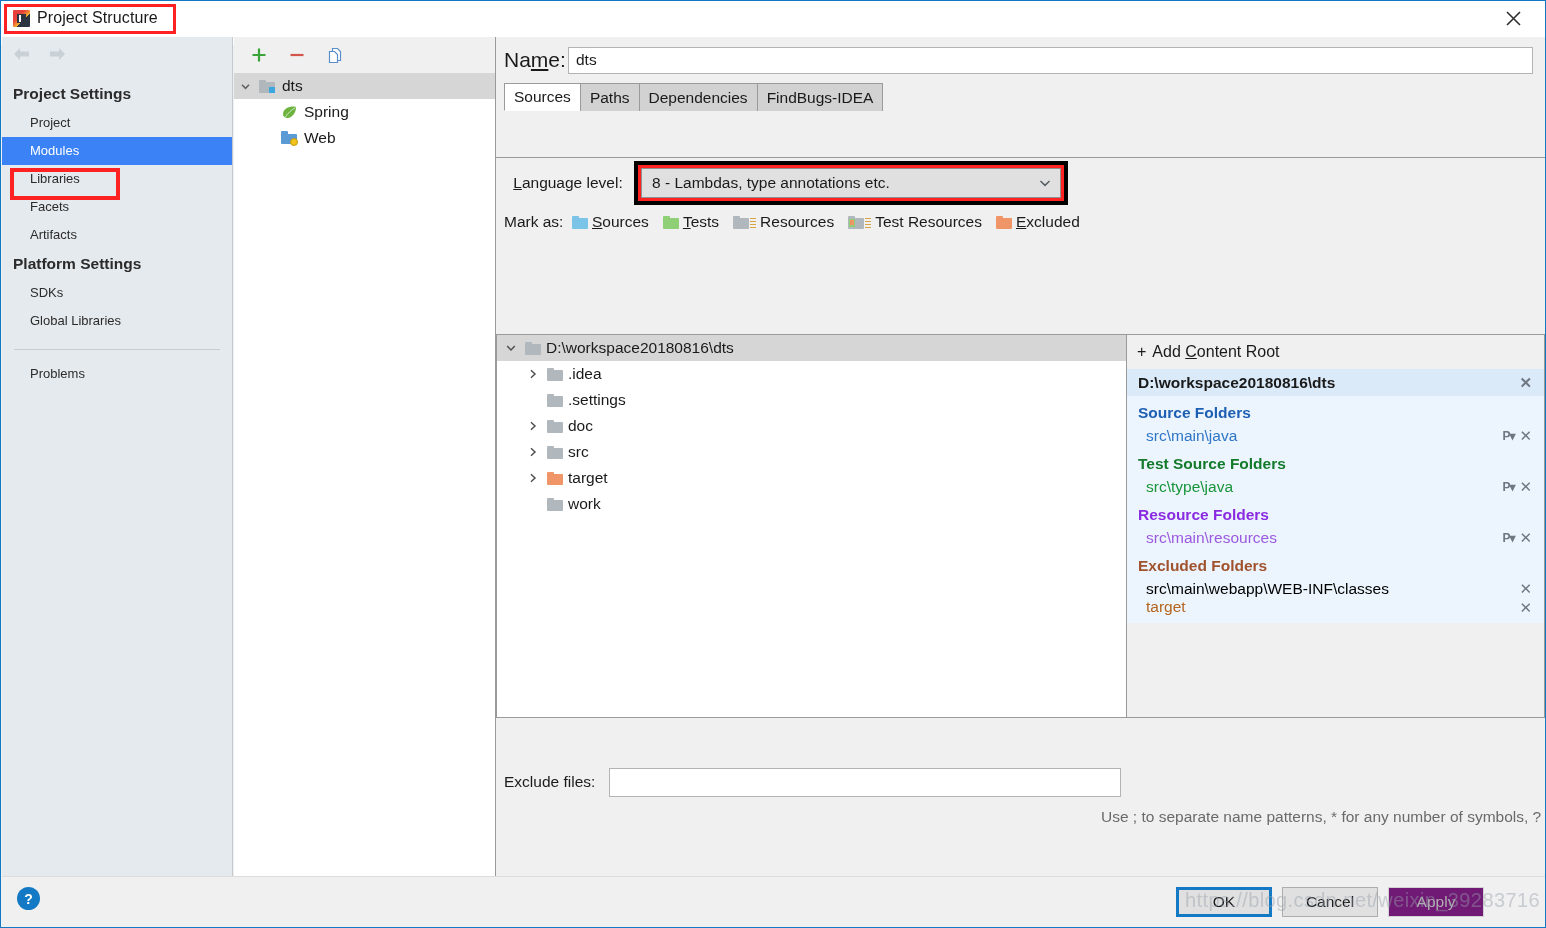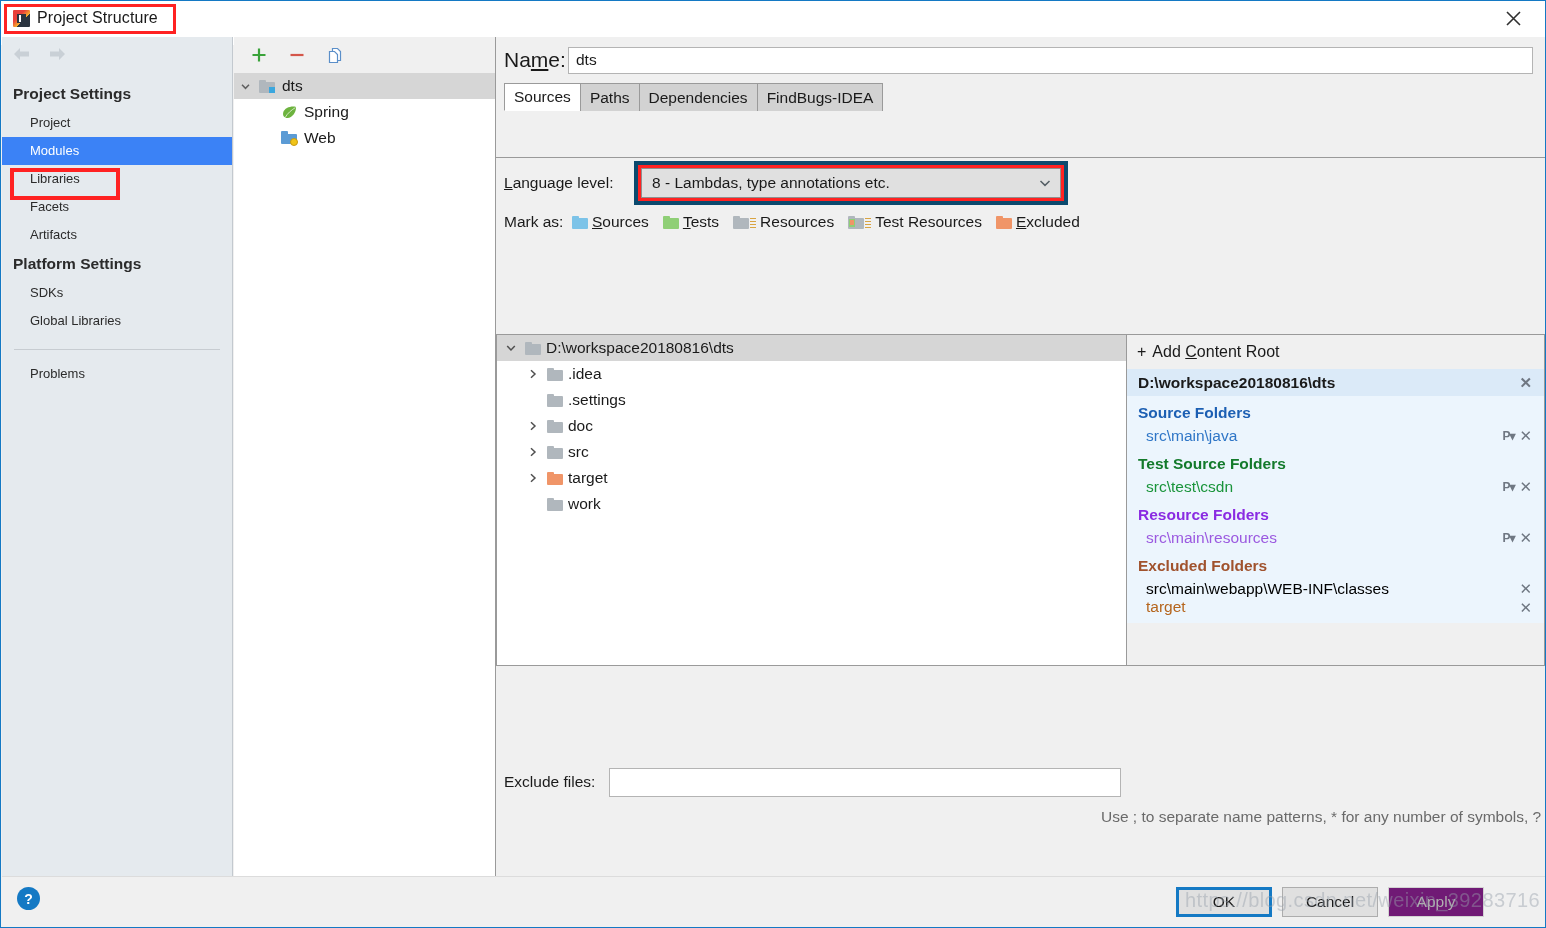--- a/index.html
+++ b/index.html
@@ -124,43 +124,43 @@
   .tab {
     height: 28px; padding: 0 9px; font-size: 15.5px; color: #1a1a1a;
     background: #d2d2d2; border: 1px solid #9a9a9a; border-bottom: none;
     display: flex; align-items: center; cursor: default; margin-right: -1px;
   }
   .tab.active { background: #ffffff; border-bottom: 1px solid #ffffff; }
   #tabpanel {
     position: absolute; left: 0; top: 120px; width: 1049px; height: 721px;
     border-top: 1px solid #9a9a9a; background: #f0f0f0;
   }
-  #lang-row { display: flex; align-items: center; height: 50px; padding-left: 8px; }
+  #lang-row { display: flex; align-items: center; height: 50px; padding-left: 8px; text-align: center; }
   #lang-label { font-size: 15.5px; color: #1a1a1a; width: 128px; }
   #lang-hl {
-    border: 4px solid #0c4a6e; padding: 3px; background: #ff2222;
+    border: 4px solid #000000; padding: 3px; background: #ff2222;
     display: flex; margin-left: 2px;
   }
   #lang-select {
     width: 420px; height: 30px; background: #e0e0e0;
     border: 1px solid #8f8f8f;
     display: flex; align-items: center; justify-content: space-between;
     padding: 0 8px 0 10px; font-size: 15.5px; color: #1a1a1a; cursor: default;
   }
   #markas-row {
     display: flex; align-items: center; height: 28px; padding-left: 8px; gap: 0;
     font-size: 15.5px; color: #1a1a1a;
   }
   #markas-label { width: 68px; }
   .mark-btn { display: flex; align-items: center; gap: 4px; margin-right: 14px; cursor: default; }
   .mark-btn u { text-decoration: underline; }
 
   
   #folders {
-    position: absolute; left: 0; top: 176px; width: 1049px; height: 332px;
+    position: absolute; left: 0; top: 176px; width: 1049px; height: 384px;
     display: flex;
   }
   #tree-pane {
     width: 630px; background: #ffffff;
     border: 1px solid #9a9a9a; border-right: none;
     overflow: hidden;
   }
   .tree-row { display: flex; align-items: center; height: 26px; font-size: 15.5px; color: #1a1a1a; cursor: default; }
   .tree-row.root { background: #d6d6d6; }
   .tree-ind { width: 28px; flex: 0 0 28px; display: flex; justify-content: center; align-items: center; }
@@ -544,21 +544,21 @@
           <div class="grp-row">
             <span style="color:#2f76c7">src\main\java</span>
             <span class="row-actions">
               <span class="pbtn">P▾</span>
               <span class="xbtn">✕</span>
             </span>
           </div>
 
           <div class="grp-title" style="color:#137a2b">Test Source Folders</div>
           <div class="grp-row">
-            <span style="color:#19943a">src\test\csdn</span>
+            <span style="color:#19943a">src\type\java</span>
             <span class="row-actions">
               <span class="pbtn">P▾</span>
               <span class="xbtn">✕</span>
             </span>
           </div>
 
           <div class="grp-title" style="color:#8a2be2">Resource Folders</div>
           <div class="grp-row">
             <span style="color:#9b59e0">src\main\resources</span>
             <span class="row-actions">

